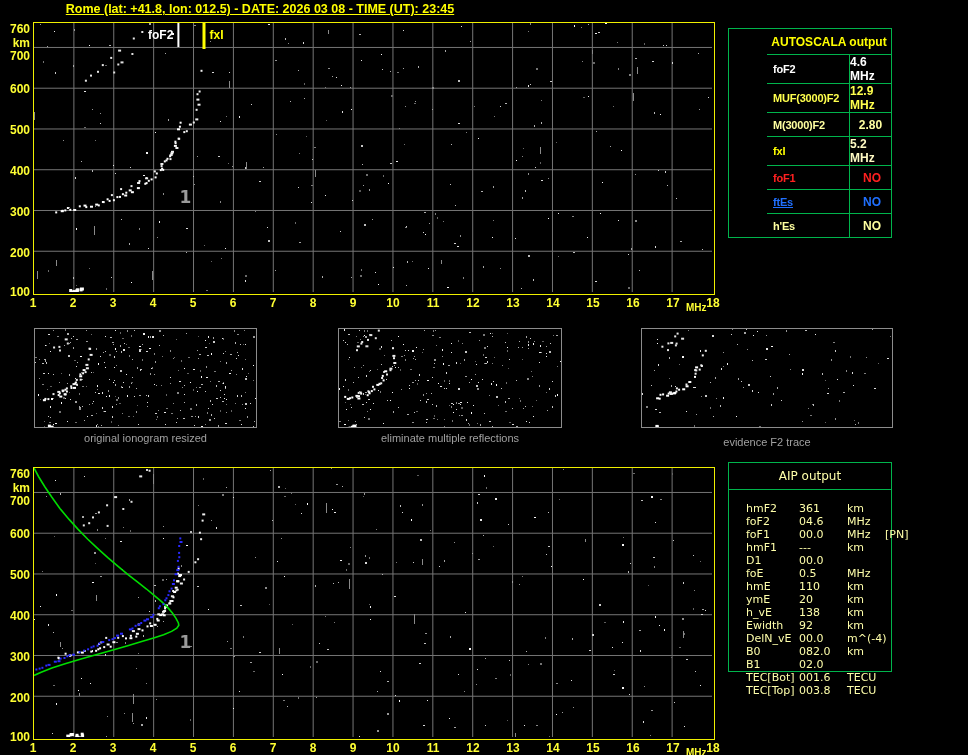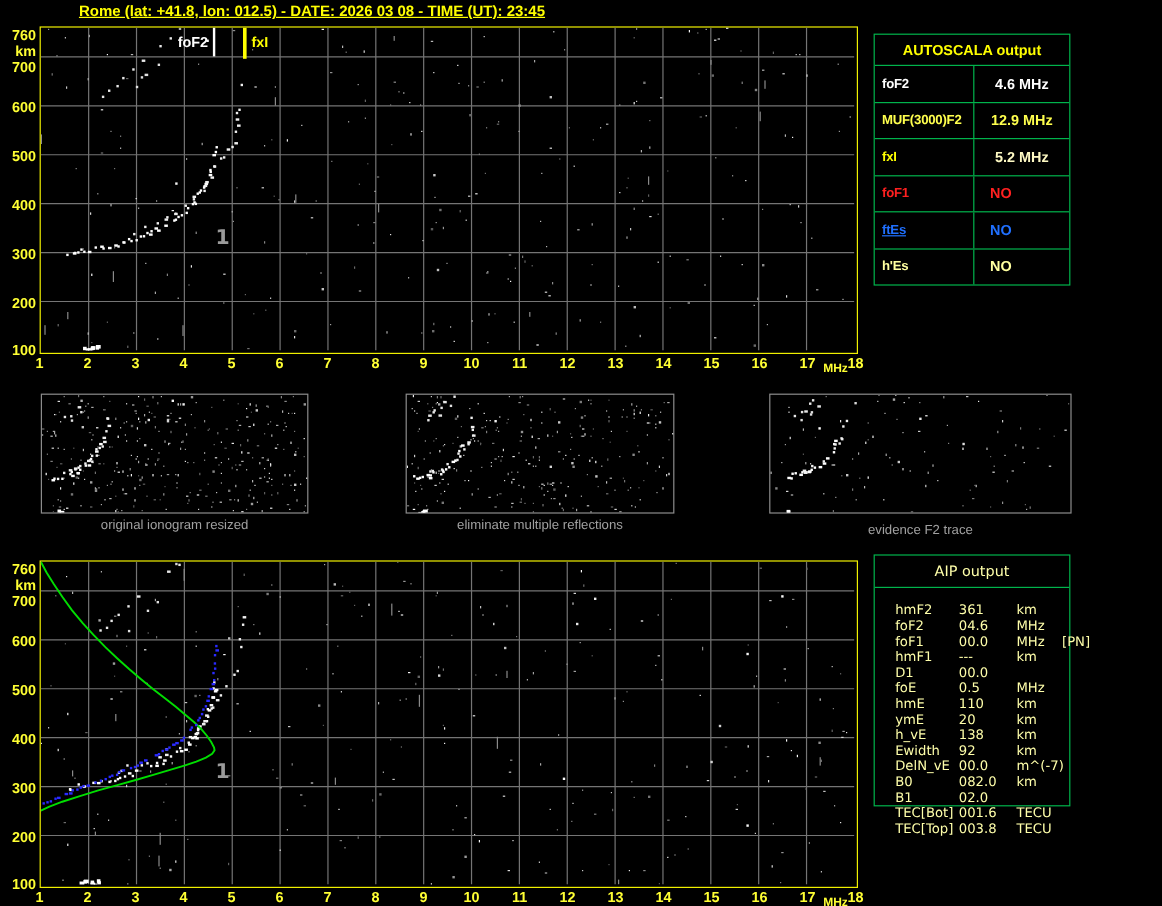--- a/index.html
+++ b/index.html
@@ -14,21 +14,21 @@
              font-size:12px;white-space:nowrap;}
   .xlab span{position:absolute;transform:translateX(-50%);color:#ffff33;
              font-weight:bold;font-size:12px;}
   .unit{position:absolute;color:#ffff33;font-weight:bold;font-size:10px;}
   .thumb{position:absolute;border:1px solid #8c8c8c;background:#000;}
   .thumb svg{display:block;}
   .caption{position:absolute;text-align:center;color:#a0a0a0;font-size:11px;}
   
   .atable{position:absolute;left:728px;top:28px;width:164px;height:210px;
           border:1px solid var(--grn);box-sizing:border-box;display:flex;
-          flex-direction:column;background:#000;}
+          flex-direction:column;background:#000;padding-left:38px;}
   .ahead{height:25px;display:flex;align-items:center;justify-content:center;
          color:#ffff00;font-weight:bold;font-size:12px;}
   #arows{flex:1;display:flex;flex-direction:column;}
   .arow{flex:1;display:flex;border-top:1px solid var(--grn);}
   .arow .lc{width:83px;box-sizing:border-box;border-right:1px solid var(--grn);
             display:flex;align-items:center;padding-left:6px;font-weight:bold;
             font-size:11px;letter-spacing:-0.2px;}
   .arow .vc{flex:1;display:flex;align-items:center;justify-content:center;
             font-weight:bold;font-size:12px;}
   .arow .vc.left{justify-content:flex-start;padding-left:13px;}
@@ -485,20 +485,24 @@
 <div class="atable">
   <div class="ahead">AUTOSCALA output</div>
   <div id="arows">
       <div class="arow">
         <span class="lc" style="color: rgb(255, 255, 255);">foF2</span>
         <span class="vc" style="color: rgb(255, 255, 255);">4.6 MHz</span>
       </div>
       <div class="arow">
         <span class="lc" style="color: rgb(255, 255, 77);">MUF(3000)F2</span>
         <span class="vc" style="color: rgb(255, 255, 77);">12.9 MHz</span>
+      </div>
+      <div class="arow">
+        <span class="lc" style="color: rgb(255, 255, 160);">M(3000)F2</span>
+        <span class="vc" style="color: rgb(255, 255, 160);">2.80</span>
       </div>
       <div class="arow">
         <span class="lc" style="color: rgb(255, 255, 0);">fxI</span>
         <span class="vc" style="color: #fef9c3;">5.2 MHz</span>
       </div>
       <div class="arow">
         <span class="lc" style="color: rgb(255, 32, 32);">foF1</span>
         <span class="vc left" style="color: rgb(255, 32, 32);">NO</span>
       </div>
       <div class="arow">
@@ -1842,18 +1846,18 @@
     <div class="aiprow"><span class="al">hmF2</span><span class="av">361</span><span class="au">km</span><span class="ae"></span></div>
     <div class="aiprow"><span class="al">foF2</span><span class="av">04.6</span><span class="au">MHz</span><span class="ae"></span></div>
     <div class="aiprow"><span class="al">foF1</span><span class="av">00.0</span><span class="au">MHz</span><span class="ae">[PN]</span></div>
     <div class="aiprow"><span class="al">hmF1</span><span class="av">---</span><span class="au">km</span><span class="ae"></span></div>
     <div class="aiprow"><span class="al">D1</span><span class="av">00.0</span><span class="au"></span><span class="ae"></span></div>
     <div class="aiprow"><span class="al">foE</span><span class="av">0.5</span><span class="au">MHz</span><span class="ae"></span></div>
     <div class="aiprow"><span class="al">hmE</span><span class="av">110</span><span class="au">km</span><span class="ae"></span></div>
     <div class="aiprow"><span class="al">ymE</span><span class="av">20</span><span class="au">km</span><span class="ae"></span></div>
     <div class="aiprow"><span class="al">h_vE</span><span class="av">138</span><span class="au">km</span><span class="ae"></span></div>
     <div class="aiprow"><span class="al">Ewidth</span><span class="av">92</span><span class="au">km</span><span class="ae"></span></div>
-    <div class="aiprow"><span class="al">DelN_vE</span><span class="av">00.0</span><span class="au">m^(-7)</span><span class="ae"></span></div>
+    <div class="aiprow"><span class="al">DelN_vE</span><span class="av">00.0</span><span class="au">m^(-4)</span><span class="ae"></span></div>
     <div class="aiprow"><span class="al">B0</span><span class="av">082.0</span><span class="au">km</span><span class="ae"></span></div>
     <div class="aiprow"><span class="al">B1</span><span class="av">02.0</span><span class="au"></span><span class="ae"></span></div>
     <div class="aiprow"><span class="al">TEC[Bot]</span><span class="av">001.6</span><span class="au">TECU</span><span class="ae"></span></div>
     <div class="aiprow"><span class="al">TEC[Top]</span><span class="av">003.8</span><span class="au">TECU</span><span class="ae"></span></div>
   </div>
 
 </body></html>

